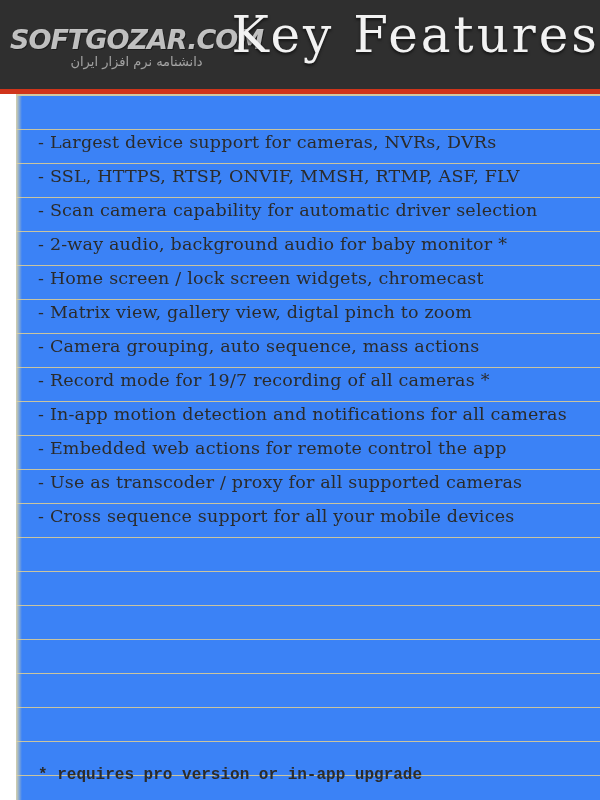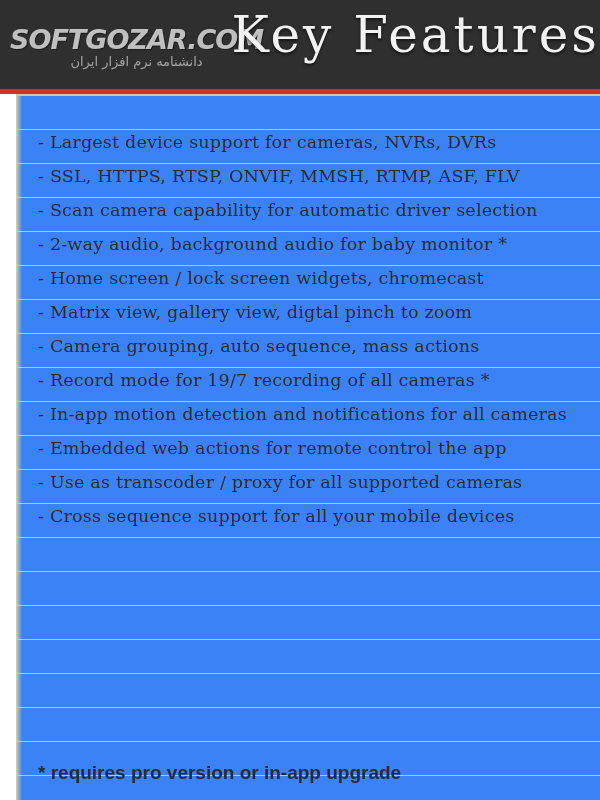--- a/index.html
+++ b/index.html
@@ -129,22 +129,22 @@
     font-family: "DejaVu Serif", serif;
     font-size: 17.5px;
     color: #2b2b2b;
     white-space: nowrap;
     letter-spacing: 0.2px;
   }
   .footnote {
     position: absolute;
     left: 22px;
     bottom: 16px;
-    font-family: Liberation Sans, sans-serif;
-    font-size: 19px;
+    font-family: Liberation Mono, monospace;
+    font-size: 16px;
     font-weight: bold;
     color: #2b2b2b;
     white-space: nowrap;
   }
 </style>
 </head>
 <body>
 
 <div class="page">
 

